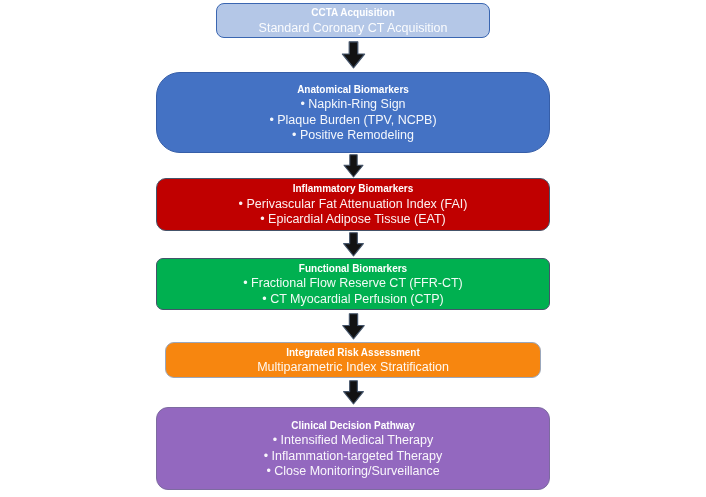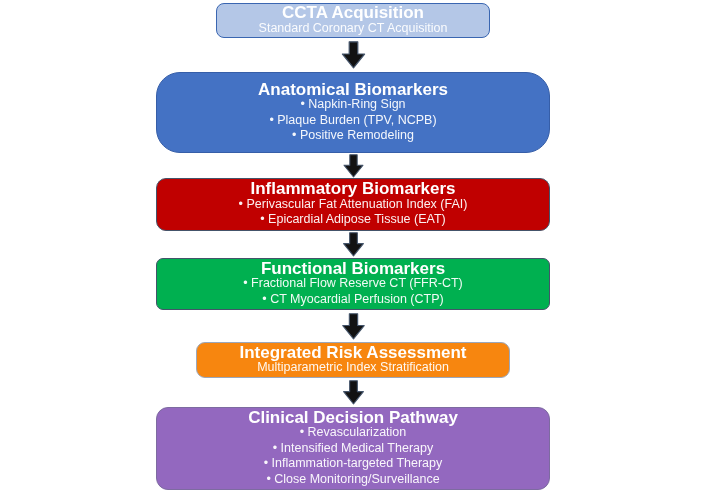--- a/index.html
+++ b/index.html
@@ -24,38 +24,38 @@
     border-width: 1.5px;
     display: flex;
     flex-direction: column;
     justify-content: center;
     align-items: center;
     text-align: center;
     color: #ffffff;
     flex: 0 0 auto;
   }
   .box-title {
-    font-size: 17px;
+    font-size: 10px;
     font-weight: bold;
     line-height: 15.5px;
     color: #ffffff;
     white-space: nowrap;
   }
   .box-line {
     font-size: 12.5px;
     line-height: 15.5px;
     color: rgba(255,255,255,0.94);
     white-space: nowrap;
   }
   
   .b0 { margin-top: 3px; width: 274px; height: 35px; border-radius: 8px; }
   .b1 { width: 394px; height: 81px; border-radius: 24px; }
   .b2 { width: 394px; height: 53px; border-radius: 10px; }
   .b3 { width: 394px; height: 52px; border-radius: 10px; }
-  .b4 { width: 314px; height: 36px; border-radius: 9px; }
+  .b4 { width: 376px; height: 36px; border-radius: 9px; }
   .b5 { width: 394px; height: 83px; border-radius: 12px; }
   
   .gap {
     flex: 0 0 auto;
     display: flex;
     align-items: center;
     justify-content: center;
   }
   .g1 { height: 34px; }
   .g2 { height: 25px; }
@@ -123,19 +123,18 @@
   </div>
 
   <div class="gap g5">
     <svg class="arrow-svg" width="25" height="25" viewBox="0 0 25 28">
       <path stroke-width="1.2" stroke-linejoin="round" d="M8.2 0.8 L16.8 0.8 L16.8 13 L23.6 13 L12.5 26.8 L1.4 13 L8.2 13 Z" style="fill: rgb(18, 18, 18); stroke: rgb(68, 84, 106);"></path>
     </svg>
   </div>
 
   <div class="box b5" style="background-color: rgb(147, 104, 191); border-color: rgb(125, 107, 160);">
     <div class="box-title">Clinical Decision Pathway</div>
-    <div class="box-line">• Revascularization</div>
     <div class="box-line">• Intensified Medical Therapy</div>
     <div class="box-line">• Inflammation-targeted Therapy</div>
     <div class="box-line">• Close Monitoring/Surveillance</div>
   </div>
 
 </div>
 
 </body></html>

